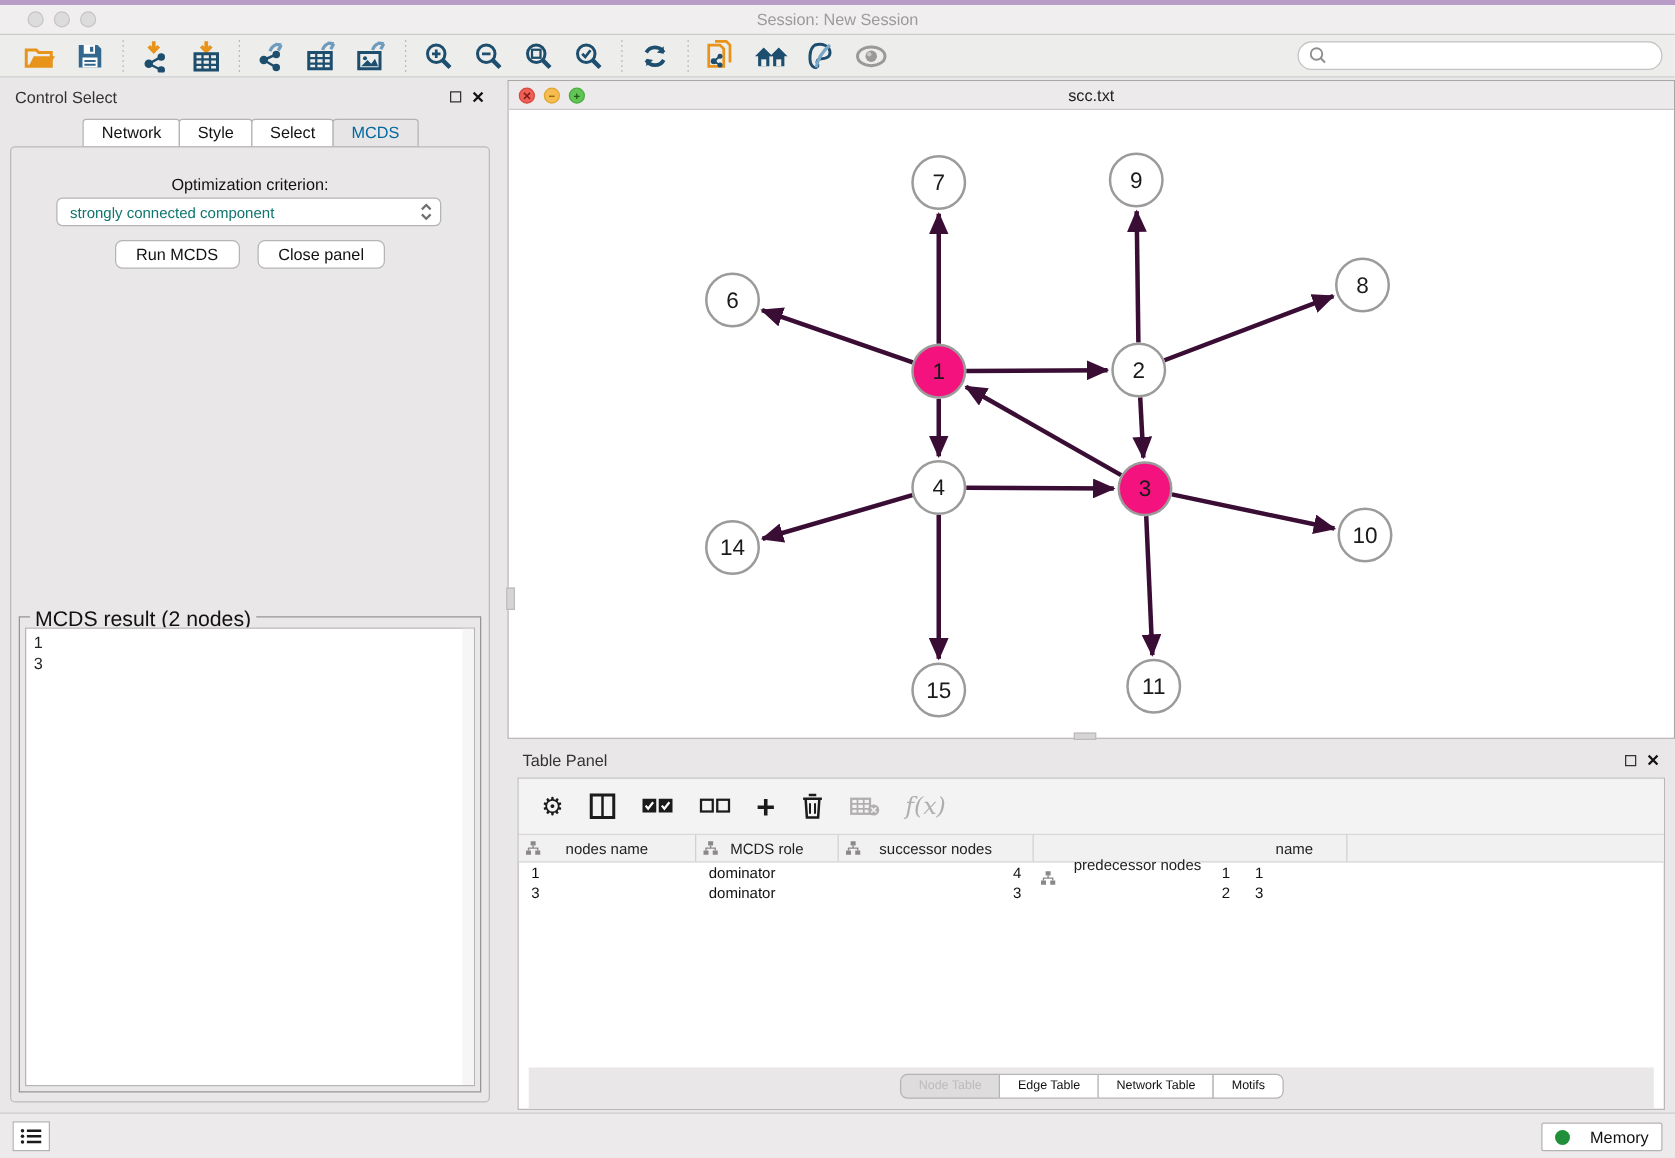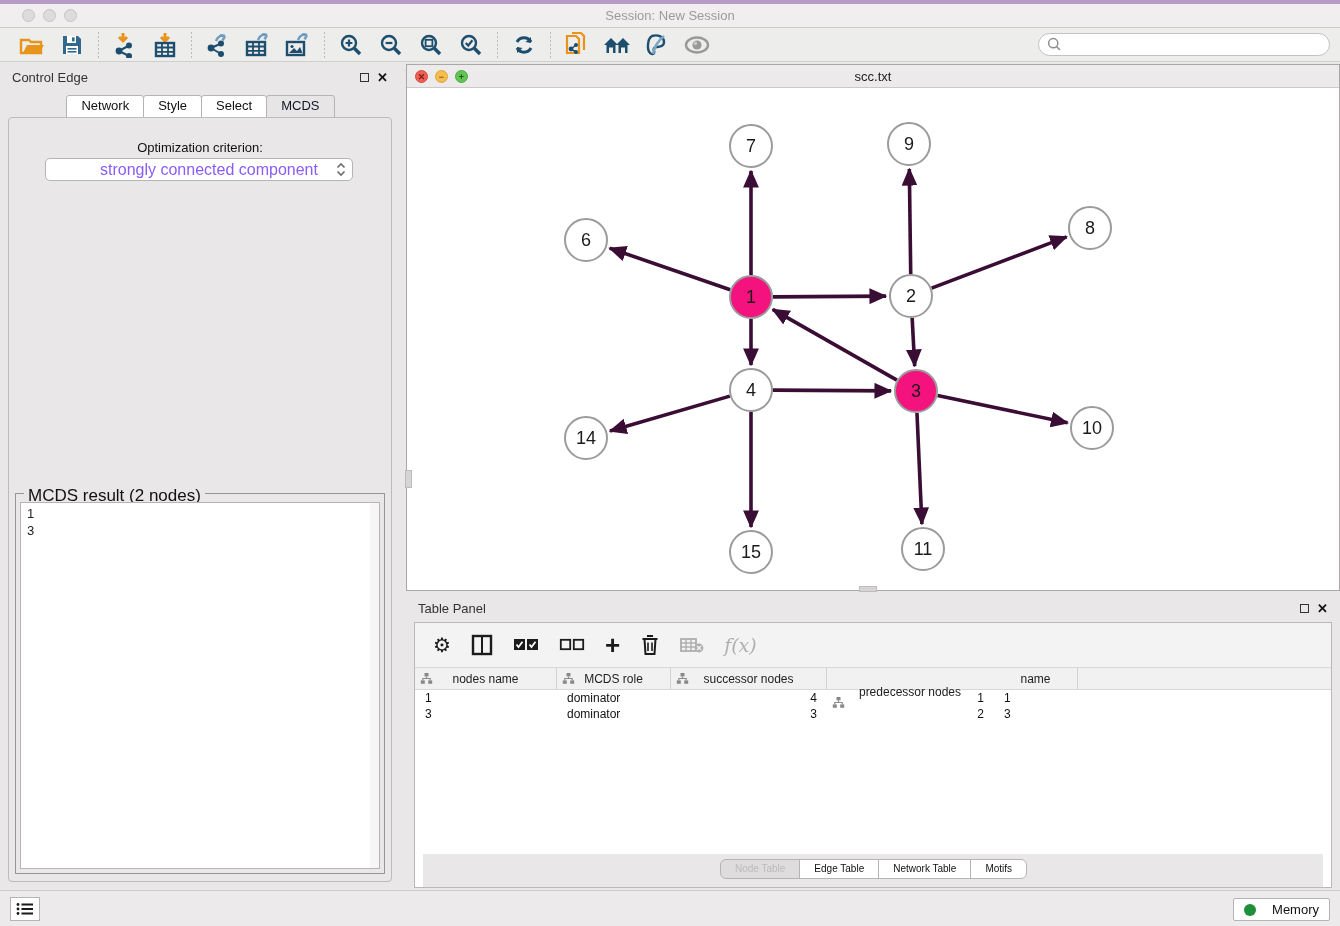--- a/index.html
+++ b/index.html
@@ -35,28 +35,28 @@
   .head-btns { margin-left:auto; display:flex; align-items:center; gap:8px; }
   .float-box { width:9px; height:9px; border:1.5px solid #333; display:inline-block; }
   .close-x { font-size:13px; font-weight:bold; color:#111; line-height:1; }
 
   
   #control-panel { left:0; top:64px; width:400px; height:822px; }
   #cp-tabs { position:absolute; left:0; right:0; top:31px; height:23px;
     display:flex; justify-content:center; }
   .cp-tab { border:1px solid #b5b3b3; background:#fff; padding:2px 14px 3px;
     font-size:13px; border-radius:3px 3px 0 0; margin-right:-1px; color:#111; }
-  .cp-tab.inactive-look { background:#e7e5e6; color:#0f172a; }
+  .cp-tab.inactive-look { background:#e7e5e6; color:#0369a1; }
   #cp-content { position:absolute; left:8px; right:8px; top:53px; bottom:4px;
     background:#e9e7e8; border:1px solid #bdbbbb; border-radius:4px; }
   #opt-label { position:absolute; left:0; right:0; top:22px; text-align:center; color:#111; }
   #criterion-select { position:absolute; left:36px; right:38px; top:40px; height:23px;
     background:#fff; border:1px solid #b5b5b5; border-radius:5px;
     display:flex; align-items:center; padding:0 6px 0 10px; }
-  #criterion-select .val { flex:1; font-size:16px; color:#8b5cf6;margin-left:44px; }
+  #criterion-select .val { flex:1; font-size:12px; color:#0f766e; }
   .btn { background:#fff; border:1px solid #b5b5b5; border-radius:6px;
     height:23px; padding:0 16px; font-size:13px; color:#111;
     display:inline-flex; align-items:center; }
   #cp-buttons { position:absolute; left:0; right:0; top:74px; display:flex;
     justify-content:center; gap:14px; }
   #result-group { position:absolute; left:6px; right:6px; top:375px; bottom:7px;
     border:1px solid #979595; }
   #result-title { position:absolute; left:8px; top:-8px; background:#e9e7e8;
     padding:0 4px; font-size:17px; color:#111; }
   #result-area { position:absolute; left:4px; right:4px; top:8px; bottom:4px;
@@ -263,40 +263,44 @@
 <div id="search-wrap" class="abs">
   <svg width="15" height="15" viewBox="0 0 15 15">
     <circle cx="6.2" cy="6.2" r="4.6" fill="none" stroke="#8f8d8d" stroke-width="1.5"></circle>
     <path d="M9.6 9.6 L13 13" stroke="#8f8d8d" stroke-width="1.5"></path>
   </svg>
   <input placeholder="" style="">
 </div>
 
 <div id="control-panel" class="abs">
   <div class="panel-head">
-    <span class="panel-title">Control Edge</span>
+    <span class="panel-title">Control Select</span>
     <span class="head-btns">
       <span class="float-box"></span>
       <span class="close-x">✕</span>
     </span>
   </div>
   <div id="cp-tabs">
     <span class="cp-tab">Network</span>
     <span class="cp-tab">Style</span>
     <span class="cp-tab">Select</span>
     <span class="cp-tab inactive-look">MCDS</span>
   </div>
   <div id="cp-content">
     <div id="opt-label">Optimization criterion:</div>
     <div id="criterion-select">
       <span class="val">strongly connected component</span>
       <svg width="10" height="15" viewBox="0 0 10 15">
         <path d="M1.5 5.5 L5 2 L8.5 5.5" fill="none" stroke="#6f6d6d" stroke-width="1.7"></path>
         <path d="M1.5 9.5 L5 13 L8.5 9.5" fill="none" stroke="#6f6d6d" stroke-width="1.7"></path>
       </svg>
+    </div>
+    <div id="cp-buttons">
+      <button class="btn">Run MCDS</button>
+      <button class="btn">Close panel</button>
     </div>
     <div id="result-group">
       <span id="result-title">MCDS result (2 nodes)</span>
       <div id="result-area">
         <div>1</div>
         <div>3</div>
         <div id="result-scroll"></div>
       </div>
     </div>
   </div>

